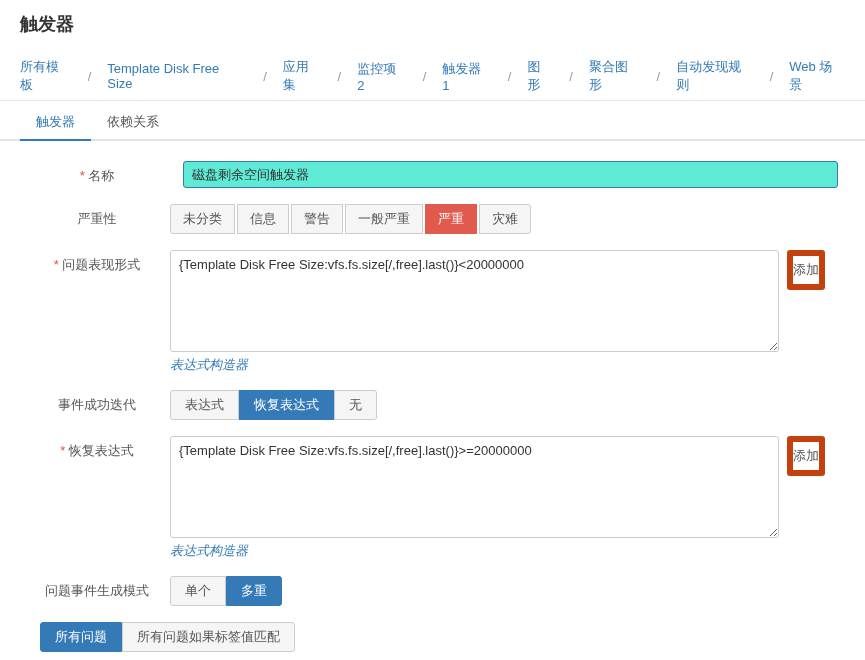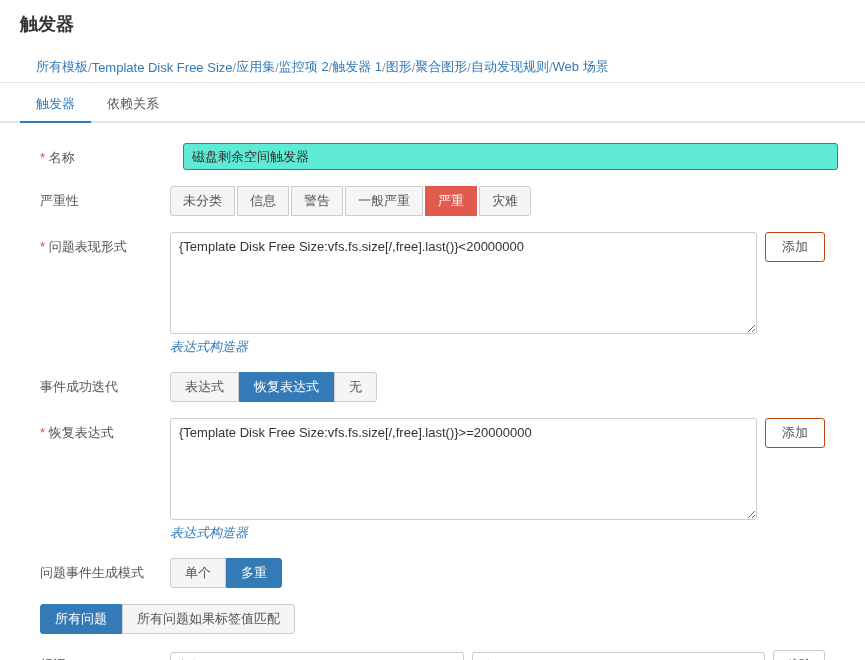--- a/index.html
+++ b/index.html
@@ -1,46 +1,46 @@
 <!DOCTYPE html>
 <html><head>
   <meta charset="utf-8">
   <style>
     * { box-sizing: border-box; margin: 0; padding: 0; }
     body { font-family: "Microsoft YaHei", Arial, sans-serif; font-size: 13px; color: #333; background: #fff; }
 
     .page-header { padding: 12px 20px 8px 20px; }
     .page-title { font-size: 18px; font-weight: bold; color: #333; margin-bottom: 8px; }
 
-    .breadcrumb { display: flex; align-items: center; gap: 0; font-size: 13px; color: #337ab7; padding: 6px 36px; border-bottom: 1px solid #e5e5e5; }
+    .breadcrumb { display: flex; align-items: center; gap: 16px; font-size: 13px; color: #337ab7; padding: 6px 20px; border-bottom: 1px solid #e5e5e5; }
     .breadcrumb-item { color: #337ab7; cursor: pointer; }
     .breadcrumb-separator { color: #999; }
 
     .tab-nav { display: flex; gap: 0; padding: 0 20px; border-bottom: 2px solid #e5e5e5; margin-top: 4px; }
     .tab-item { padding: 8px 16px; cursor: pointer; font-size: 13px; color: #555; border-bottom: 2px solid transparent; margin-bottom: -2px; }
     .tab-item.active { color: #337ab7; border-bottom: 2px solid #337ab7; font-weight: 500; }
 
     .form-container { padding: 20px 40px; }
     .form-row { display: flex; align-items: flex-start; margin-bottom: 16px; }
-    .form-label { width: 130px; text-align: left; padding-right: 16px; padding-top: 6px; font-size: 13px; color: #555; flex-shrink: 0; }
+    .form-label { width: 130px; text-align: center; padding-right: 16px; padding-top: 6px; font-size: 13px; color: #555; flex-shrink: 0; }
     .form-label.required::before { content: "* "; color: #e74c3c; }
     .form-control { flex: 1; }
 
     .text-input { width: 100%; padding: 5px 8px; border: 1px solid #337ab7; border-radius: 3px; font-size: 13px; outline: none; color: #333; }
     .text-input-highlighted { background: #5eead4; margin-left: 13px; }
 
     .severity-group { display: flex; gap: 2px; align-items: center; }
     .severity-btn { padding: 5px 12px; border: 1px solid #ccc; background: #f5f5f5; cursor: pointer; font-size: 13px; color: #555; border-radius: 0; }
     .severity-btn:first-child { border-radius: 3px 0 0 3px; }
     .severity-btn:last-child { border-radius: 0 3px 3px 0; }
     .severity-btn.active-red { background: #e05a4e; color: #fff; border-color: #e05a4e; }
     .form-textarea { width: 100%; height: 102px; padding: 6px 8px; border: 1px solid #ccc; border-radius: 3px; font-size: 13px; color: #333; resize: vertical; outline: none; font-family: inherit; }
 
     .textarea-with-btn { display: flex; gap: 8px; align-items: flex-start; }
-    .add-btn { padding: 5px 16px; background: #fff; border: 1px solid #c2410c; border-radius: 3px; cursor: pointer; font-size: 13px; color: #555; white-space: nowrap; }
+    .add-btn { padding: 5px 0; background: #fff; border: 6px solid #c2410c; border-radius: 3px; cursor: pointer; font-size: 13px; color: #555; white-space: nowrap; }
 
     .link-text { color: #337ab7; cursor: pointer; font-size: 13px; margin-top: 4px; display: inline-block; font-style: italic; }
 
     .toggle-group { display: flex; gap: 0; }
     .toggle-btn { padding: 5px 14px; border: 1px solid #ccc; background: #f5f5f5; cursor: pointer; font-size: 13px; color: #555; }
     .toggle-btn:first-child { border-radius: 3px 0 0 3px; }
     .toggle-btn:last-child { border-radius: 0 3px 3px 0; }
     .toggle-btn.active-blue { background: #337ab7; color: #fff; border-color: #337ab7; }
 
     .tag-row { display: flex; align-items: center; gap: 8px; }

